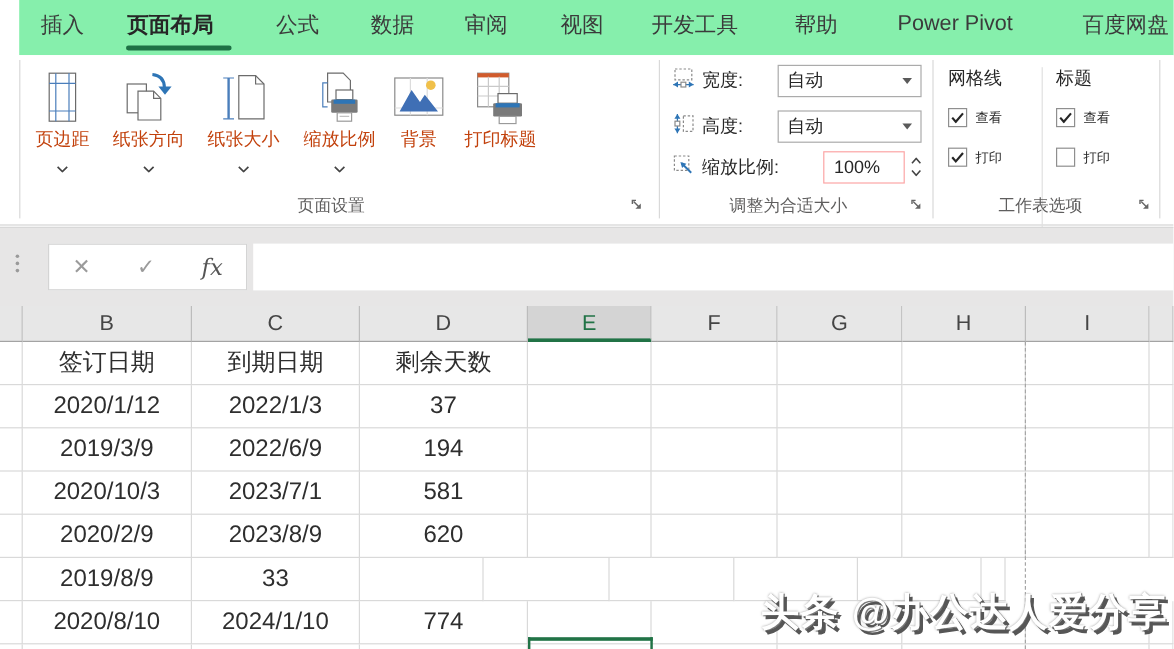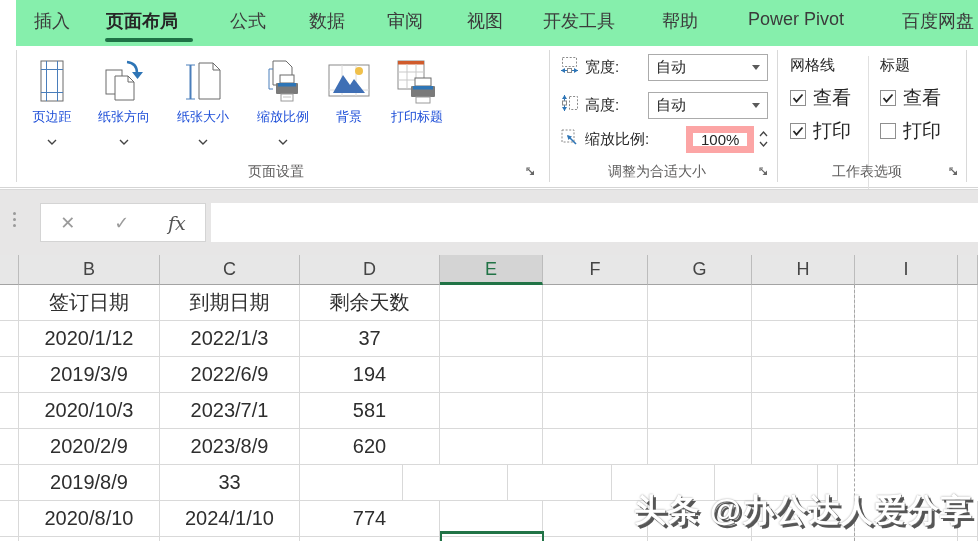--- a/index.html
+++ b/index.html
@@ -11,42 +11,42 @@
   .tab { position:absolute; top:9px; font-size:18px; color:#3b3b3b; white-space:nowrap; cursor:default; }
   .tab.selected { font-weight:bold; color:#262626; }
   .tab-underline { position:absolute; top:38px; height:4px; background:#1e7145; border-radius:2px; }
 
   
   .ribbon { position:absolute; left:0; top:46px; width:978px; height:142px; background:#fff; border-bottom:1px solid #d5d5d5; }
   .vdiv { position:absolute; top:4px; height:132px; width:1px; background:#d9d9d9; }
   .biggroup { position:absolute; top:7px; display:flex; }
   .bigbtn { display:flex; flex-direction:column; align-items:center; justify-content:flex-start; height:104px; padding-top:2px; cursor:default; }
   .bigbtn .icn { height:52px; display:flex; align-items:center; justify-content:center; }
-  .bigbtn .lbl { font-size:13px; color:#1d4ed8; line-height:20px; white-space:nowrap; }
+  .bigbtn .lbl { font-size:15px; color:#c2410c; line-height:20px; white-space:nowrap; }
   .bigbtn .chev { margin-top:4px; height:8px; }
   .grouplabel { position:absolute; top:117px; font-size:14px; color:#5f5e5e; text-align:center; }
   .launcher { position:absolute; top:118px; width:14px; height:14px; }
 
   
   .fitrow { position:absolute; left:560px; width:208px; height:28px; display:flex; align-items:center; }
   .fitrow .slbl { font-size:15px; color:#262626; margin-left:6px; white-space:nowrap; }
   .combo { margin-left:auto; width:120px; height:27px; background:#fff; border:1px solid #ababab; display:flex; align-items:center; padding:0 7px; font-size:15px; color:#262626; }
   .combo .arrow { margin-left:auto; width:0; height:0; border-left:4px solid transparent; border-right:4px solid transparent; border-top:5px solid #5a5a5a; }
   .spinbox { margin-left:auto; display:flex; align-items:center; }
-  .spininput { width:68px; height:27px; background:#fff; border:7px solid #fca5a5; font-size:15px; color:#262626; display:flex; align-items:center; padding-left:8px; }
+  .spininput { width:68px; height:27px; background:#fff; border:1px solid #fca5a5; font-size:15px; color:#262626; display:flex; align-items:center; padding-left:8px; }
   .spinner { display:flex; flex-direction:column; justify-content:center; margin-left:5px; gap:4px; }
 
   
   .shcol { position:absolute; top:10px; }
   .shhead { font-size:15px; color:#262626; margin-bottom:11px; white-space:nowrap; }
   .cbxrow { display:flex; align-items:center; height:24px; margin-bottom:9px; }
   .cbx { width:16px; height:16px; border:1px solid #8f8f8f; background:#fff; display:flex; align-items:center; justify-content:center; }
   .cbx svg { visibility:hidden; }
   .cbx.checked svg { visibility:visible; }
-  .cbxlbl { font-size:19px; color:#262626; margin-left:7px; white-space:nowrap; }
+  .cbxlbl { font-size:11px; color:#262626; margin-left:7px; white-space:nowrap; }
 
   
   .fstrip { position:absolute; left:0; top:189px; width:978px; height:66px; background:#e7e6e6; border-top:1px solid #d8d8d8; }
   .fhandle { position:absolute; left:13px; top:22px; display:flex; flex-direction:column; gap:3px; }
   .fhandle i { width:3px; height:3px; border-radius:50%; background:#9a9a9a; }
   .fbox { position:absolute; left:40px; top:13px; width:166px; height:39px; background:#fff; border:1px solid #d4d4d4; display:flex; align-items:center; justify-content:space-around; }
   .fbox .sym { font-size:18px; color:#9b9b9b; }
   .fbox .fx { font-family:"DejaVu Serif","Liberation Serif",serif; font-style:italic; font-size:19px; color:#555; }
   .finput { position:absolute; left:211px; top:13px; width:767px; height:39px; background:#fff; font-size:15px; color:#262626; padding:9px; }
 

